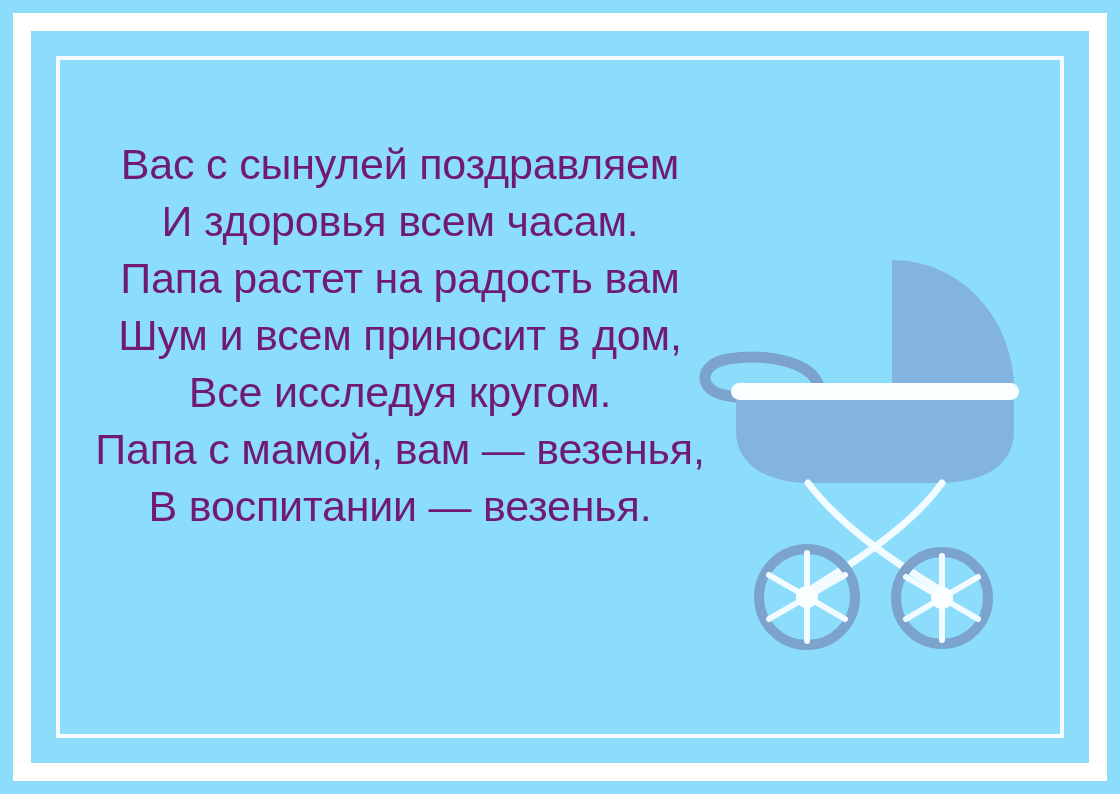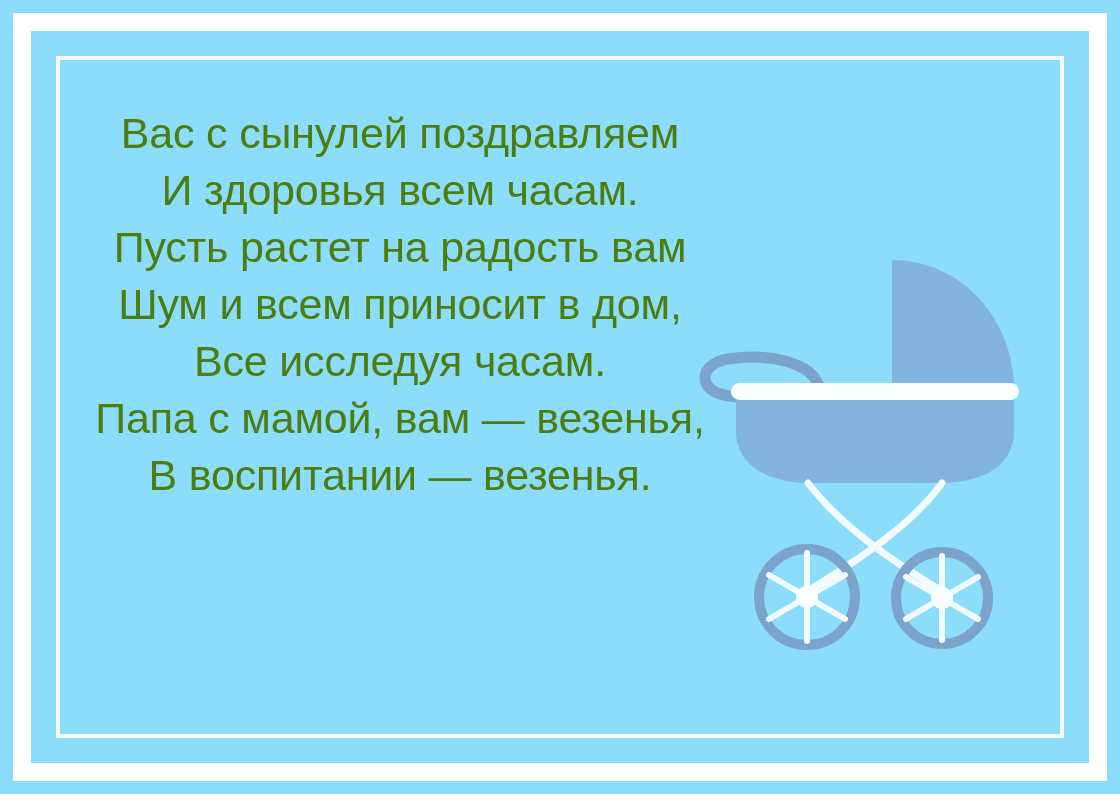--- a/index.html
+++ b/index.html
@@ -35,24 +35,24 @@
     left: 56px;
     top: 56px;
     right: 56px;
     bottom: 56px;
     border: 4px solid #f4fcff;
     box-sizing: border-box;
   }
   .poem {
     position: absolute;
     left: 70px;
-    top: 105px;
+    top: 136px;
     width: 660px;
     text-align: center;
-    color: #4d7c0f;
+    color: #701a75;
     font-size: 43px;
     line-height: 57px;
     letter-spacing: -0.2px;
     font-stretch: condensed;
     white-space: nowrap;
   }
   .poem .ln {
     display: block;
   }
   .pram {
@@ -68,23 +68,23 @@
 
 <div id="card">
 
   <div class="bg"></div>
   <div class="frame-outer"></div>
   <div class="frame-inner"></div>
 
   <div class="poem">
     <span class="ln">Вас с сынулей поздравляем</span>
     <span class="ln">И здоровья всем часам.</span>
-    <span class="ln">Пусть растет на радость вам</span>
+    <span class="ln">Папа растет на радость вам</span>
     <span class="ln">Шум и всем приносит в дом,</span>
-    <span class="ln">Все исследуя часам.</span>
+    <span class="ln">Все исследуя кругом.</span>
     <span class="ln">Папа с мамой, вам — везенья,</span>
     <span class="ln">В воспитании — везенья.</span>
   </div>
 
   <svg class="pram" viewBox="0 0 360 430">
 
     <path d="M 130 156 C 126 126, 76 118, 38 124 C 8 129, 8 155, 34 160 C 62 166, 100 162, 122 156" fill="none" stroke="#7ba3cc" stroke-width="11" stroke-linecap="round"></path>
 
     <path d="M 202 25 L 202 155 L 324 155 C 324 85, 272 25, 202 25 Z" fill="#83b4e0"></path>
 

